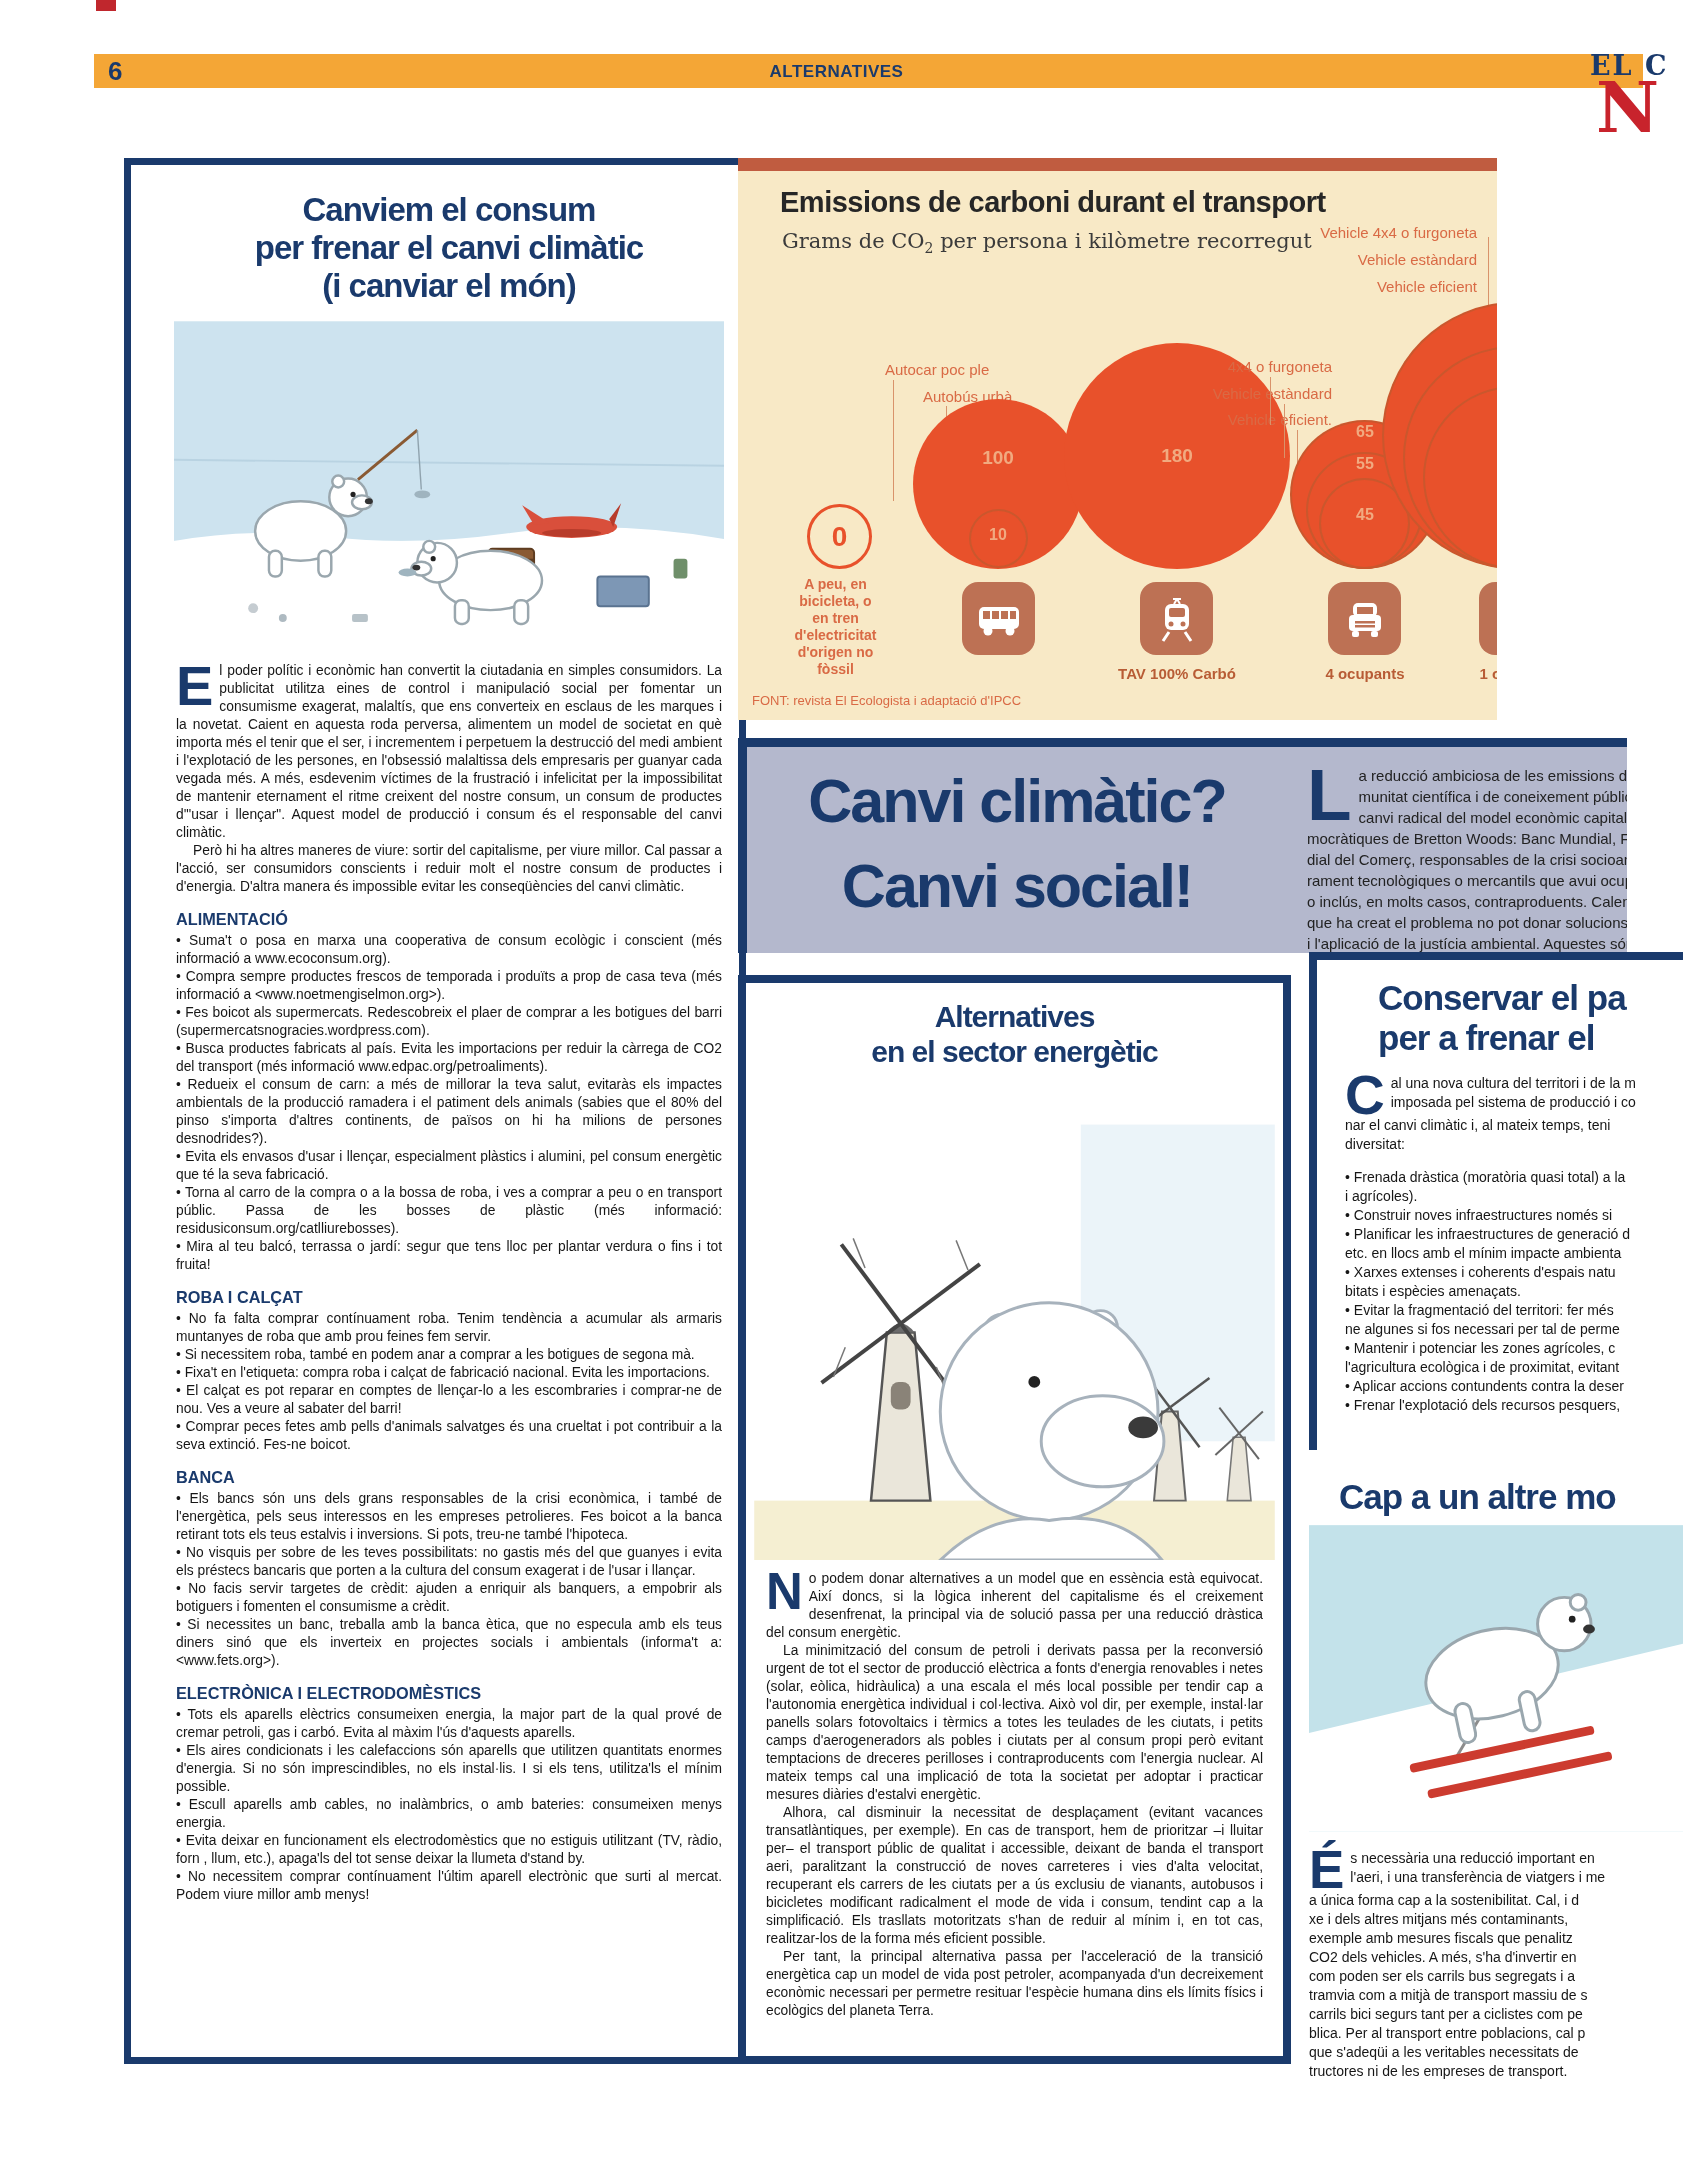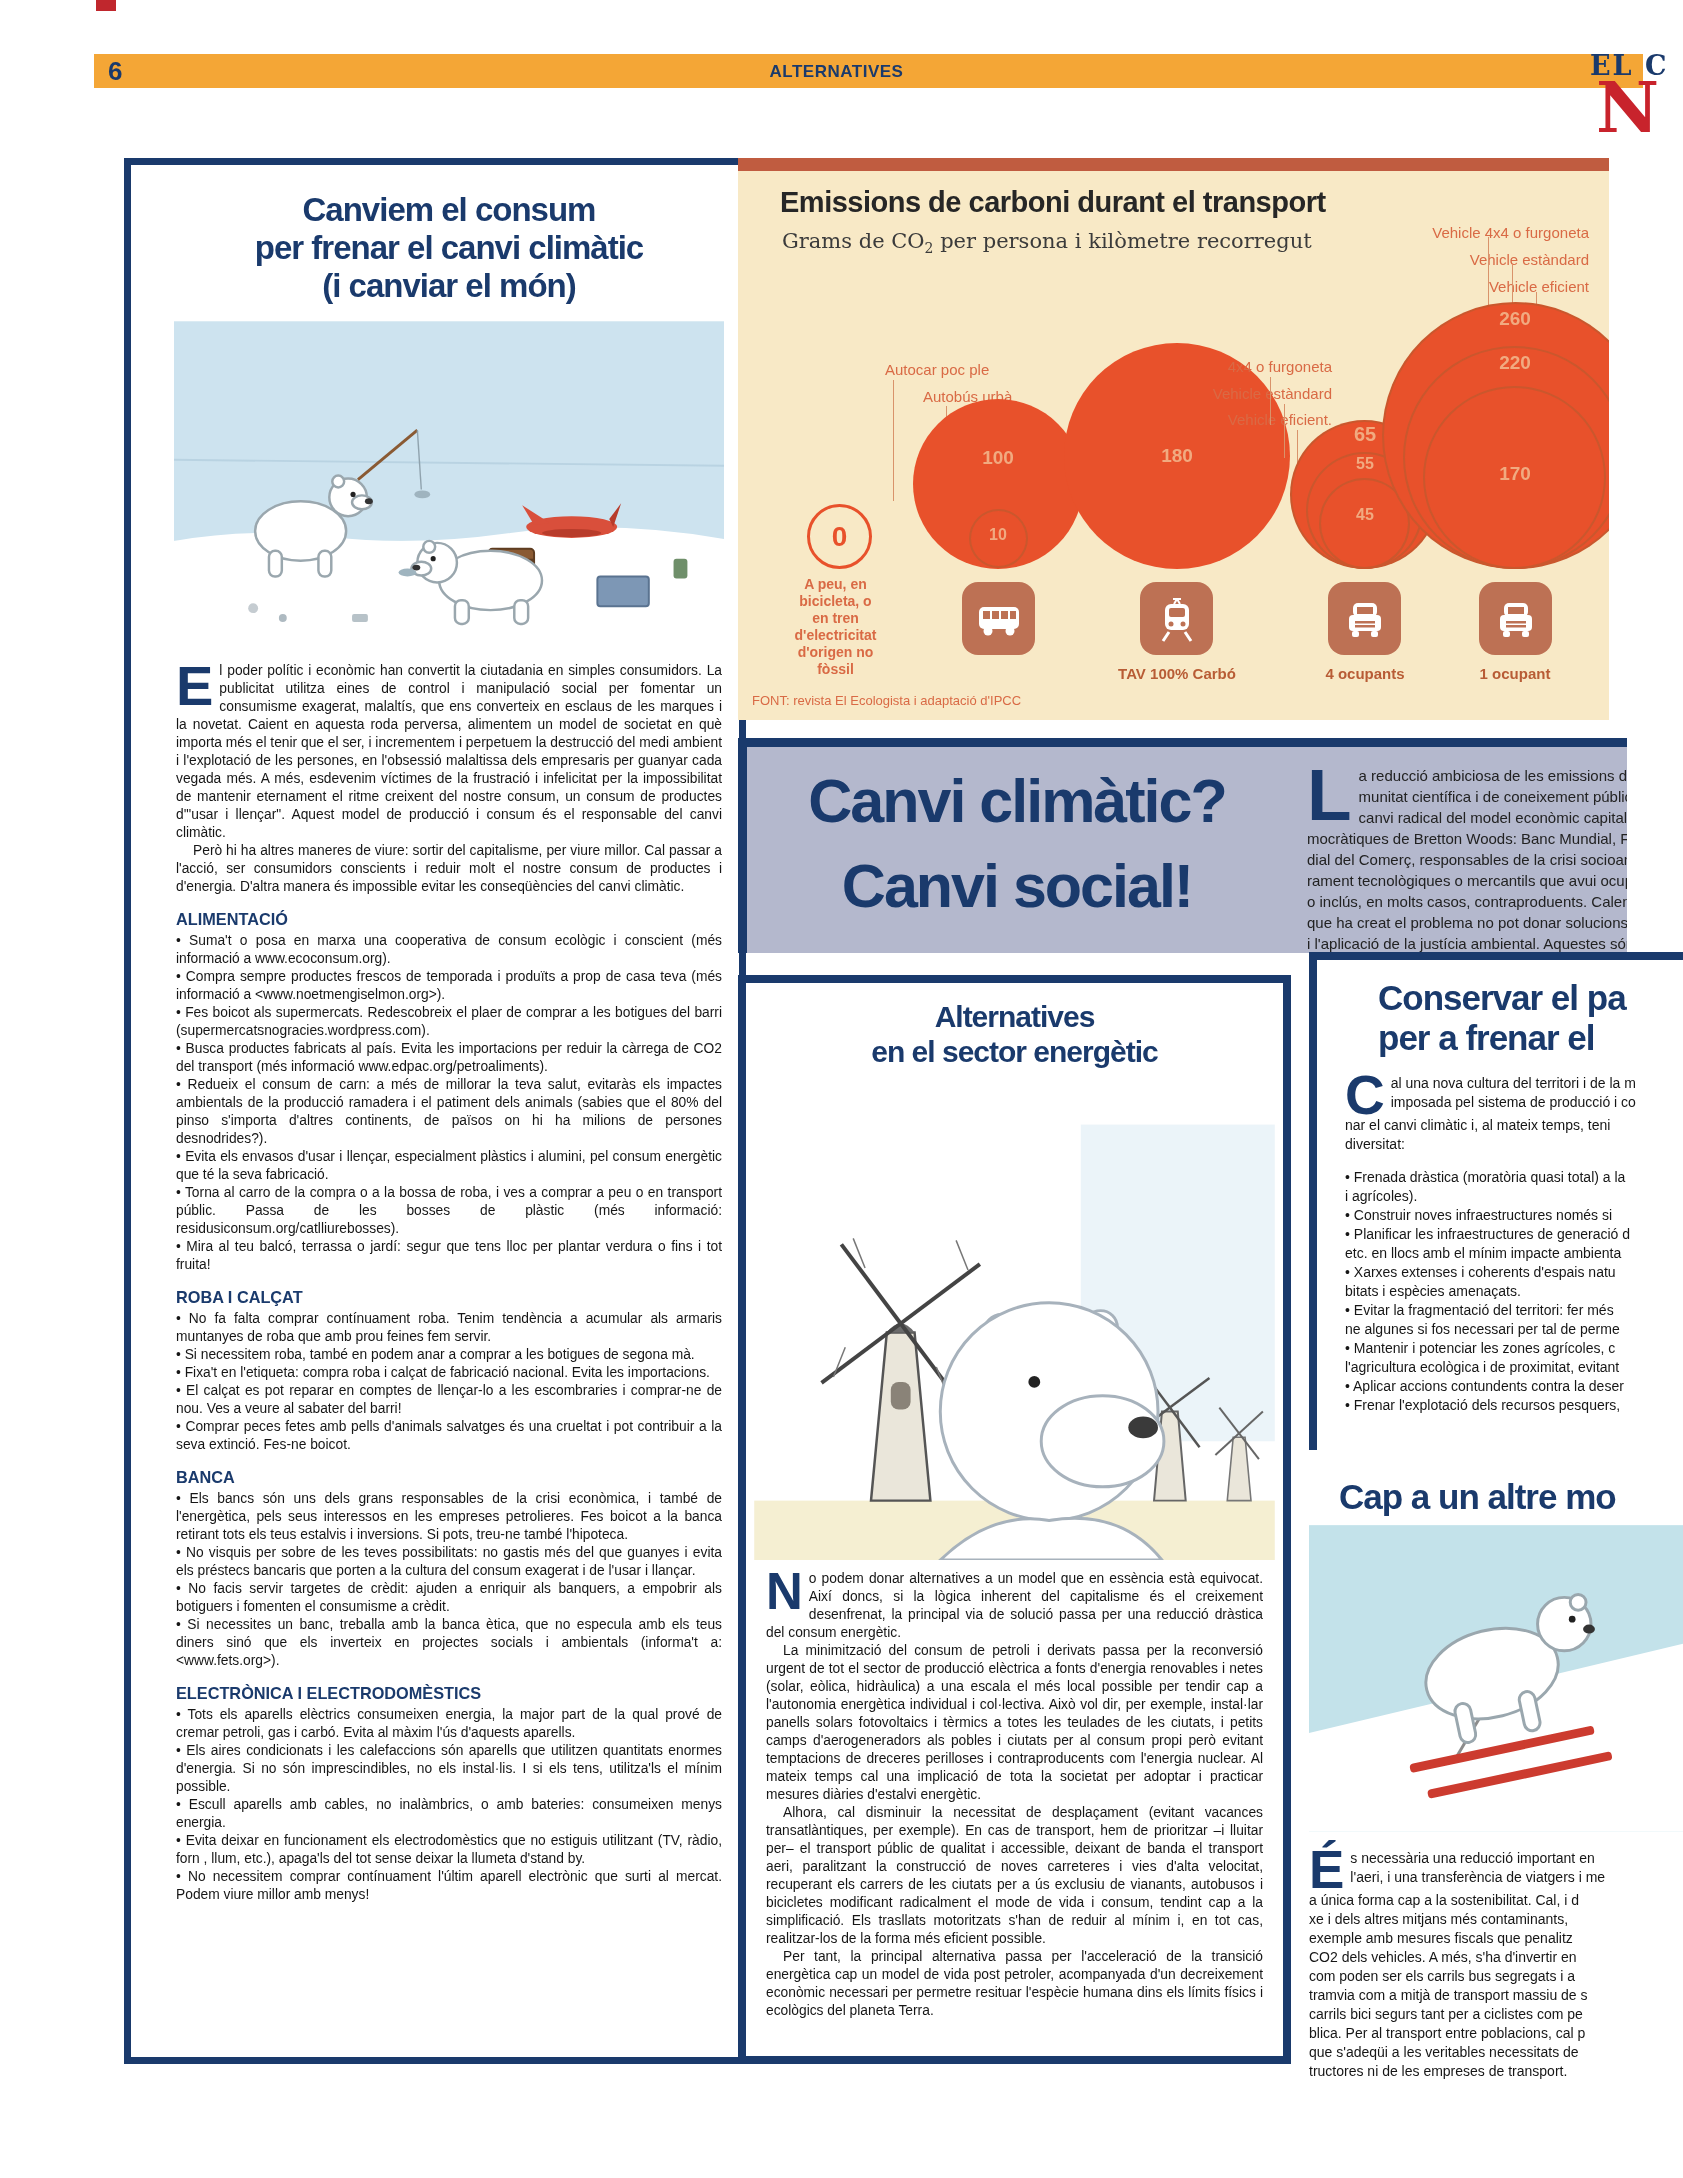--- a/index.html
+++ b/index.html
@@ -35,21 +35,21 @@
   .illo{display:block;margin:16px auto 0 auto;}
   .bodytext{margin:14px 17px 0 17px;font-size:13.8px;line-height:18px;text-align:justify;}
   .bodytext p{margin:0;}
   .dropcap{float:left;font-size:56px;line-height:44px;font-weight:bold;color:var(--navy);
       padding:2px 6px 0 0;}
   .indent{text-indent:17px;}
   .sec-h{font-size:16.3px;font-weight:bold;color:var(--navy);letter-spacing:0;
       margin:14px 0 4px 0;text-align:left;}
   .b{margin:0;}
   
-  .info{left:738px;top:158px;width:871px;height:562px;background:var(--cream);overflow:hidden;}
+  .info{left:738px;top:158px;width:759px;height:562px;background:var(--cream);overflow:hidden;}
   .info-bar{left:0;top:0;width:904px;height:13px;background:var(--terra);}
   .info-title{left:42px;top:28px;font-size:29px;font-weight:bold;color:#262626;letter-spacing:-0.5px;}
   .info-sub{left:44px;top:71px;font-family:"DejaVu Serif",serif;font-size:21px;color:#3b3b3b;}
   .info-sub sub{font-size:14px;}
   .legend{right:20px;top:61px;text-align:right;font-size:15px;line-height:27px;color:var(--lab);margin-left:24px;}
   .lead{position:absolute;width:1px;background:#d9936b;}
   .bubble{position:absolute;border-radius:50%;background:var(--bubble);}
   .ring{position:absolute;border-radius:50%;background:var(--bubble);
       border:2px solid rgba(176,92,48,.55);box-sizing:border-box;}
   .zero{position:absolute;border-radius:50%;background:transparent;border:3px solid var(--bubble);
@@ -240,21 +240,21 @@
 
   <div class="blab blab-r" style="left:594px;top:200px;">4x4 o furgoneta</div>
   <div class="blab blab-r" style="left:594px;top:227px;">Vehicle estàndard</div>
   <div class="blab blab-r" style="left:594px;top:253px;">Vehicle eficient.</div>
   <div class="lead" style="left:532px;top:219px;height:48px;"></div>
   <div class="lead" style="left:546px;top:246px;height:54px;"></div>
   <div class="lead" style="left:559px;top:272px;height:51px;"></div>
   <div class="ring" style="left:552px;top:262px;width:149px;height:149px;"></div>
   <div class="ring" style="left:568px;top:294px;width:117px;height:117px;"></div>
   <div class="ring" style="left:581px;top:320px;width:91px;height:91px;"></div>
-  <span class="bnum" style="left:627px;top:265px;font-size:20px;">65</span>
+  <span class="bnum" style="left:627px;top:265px;font-size:16px;">65</span>
   <span class="bnum" style="left:627px;top:297px;font-size:16px;">55</span>
   <span class="bnum" style="left:627px;top:348px;font-size:16px;">45</span>
 
   <div class="ring" style="left:644px;top:144px;width:267px;height:267px;"></div>
   <div class="ring" style="left:665px;top:188px;width:223px;height:223px;"></div>
   <div class="ring" style="left:685px;top:228px;width:183px;height:183px;"></div>
   <span class="bnum" style="left:777px;top:150px;">260</span>
   <span class="bnum" style="left:777px;top:194px;">220</span>
   <span class="bnum" style="left:777px;top:305px;">170</span>
 

